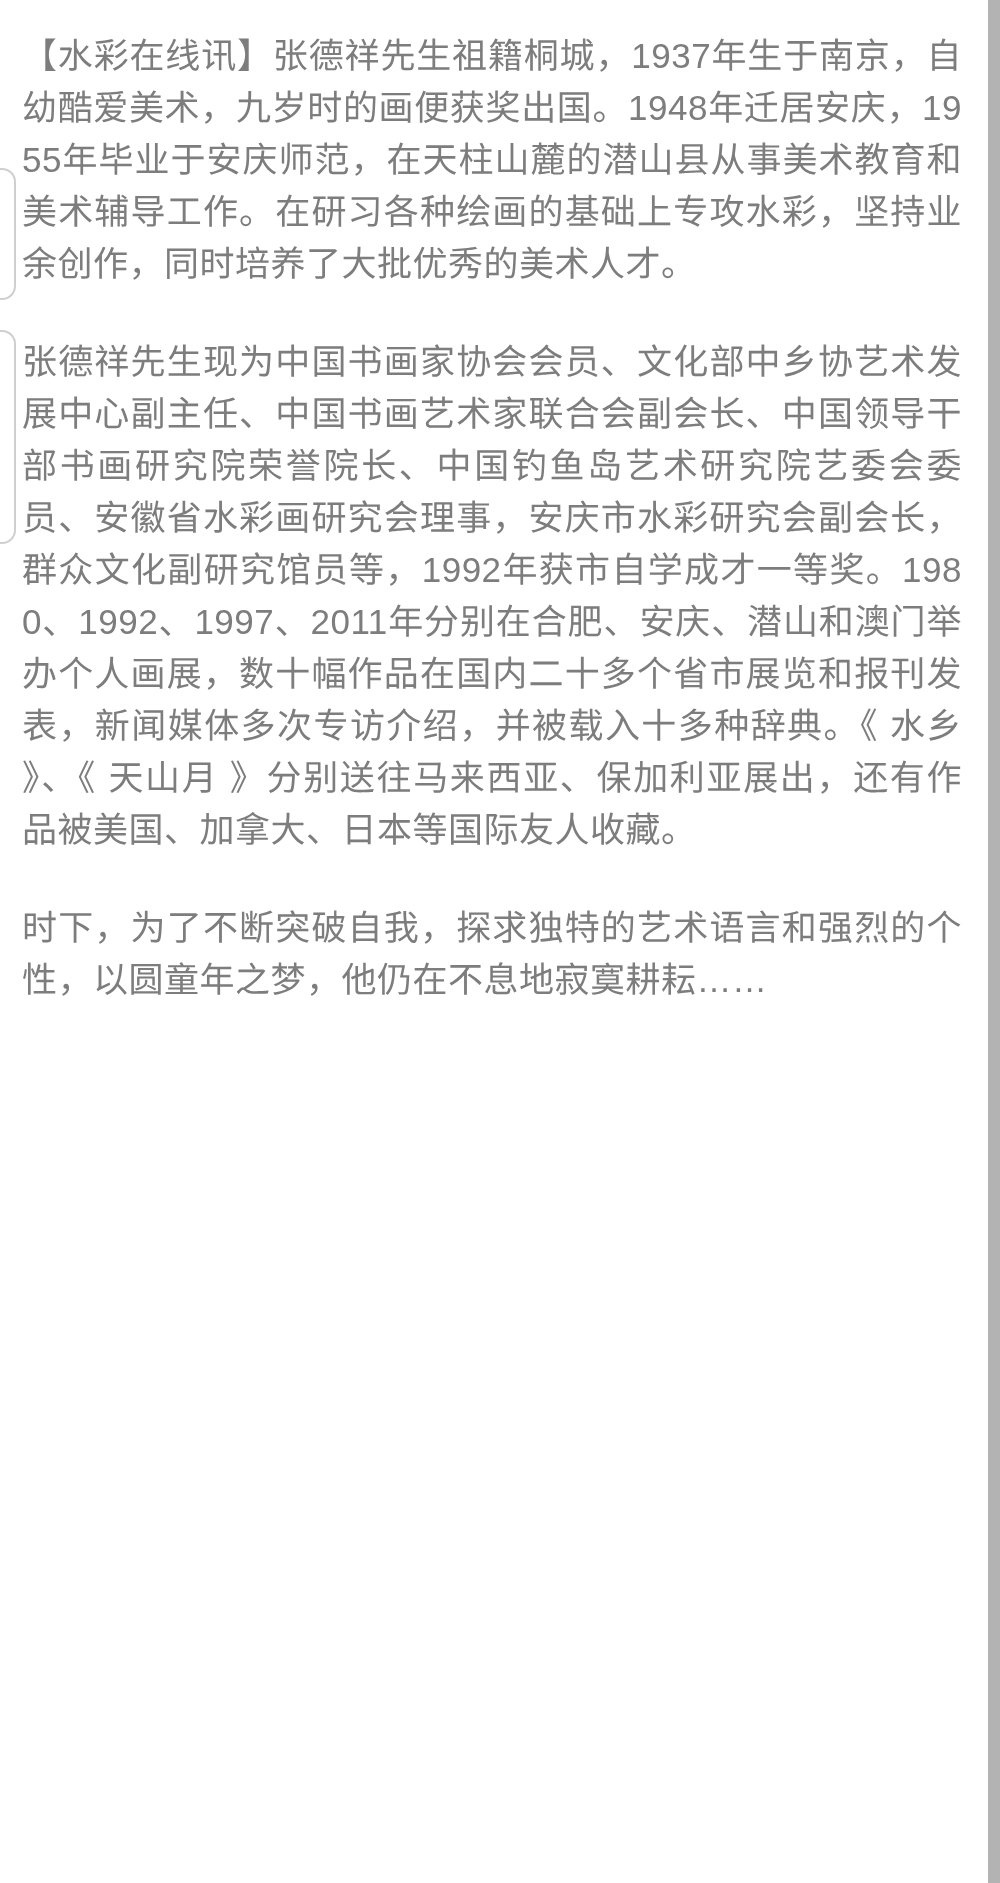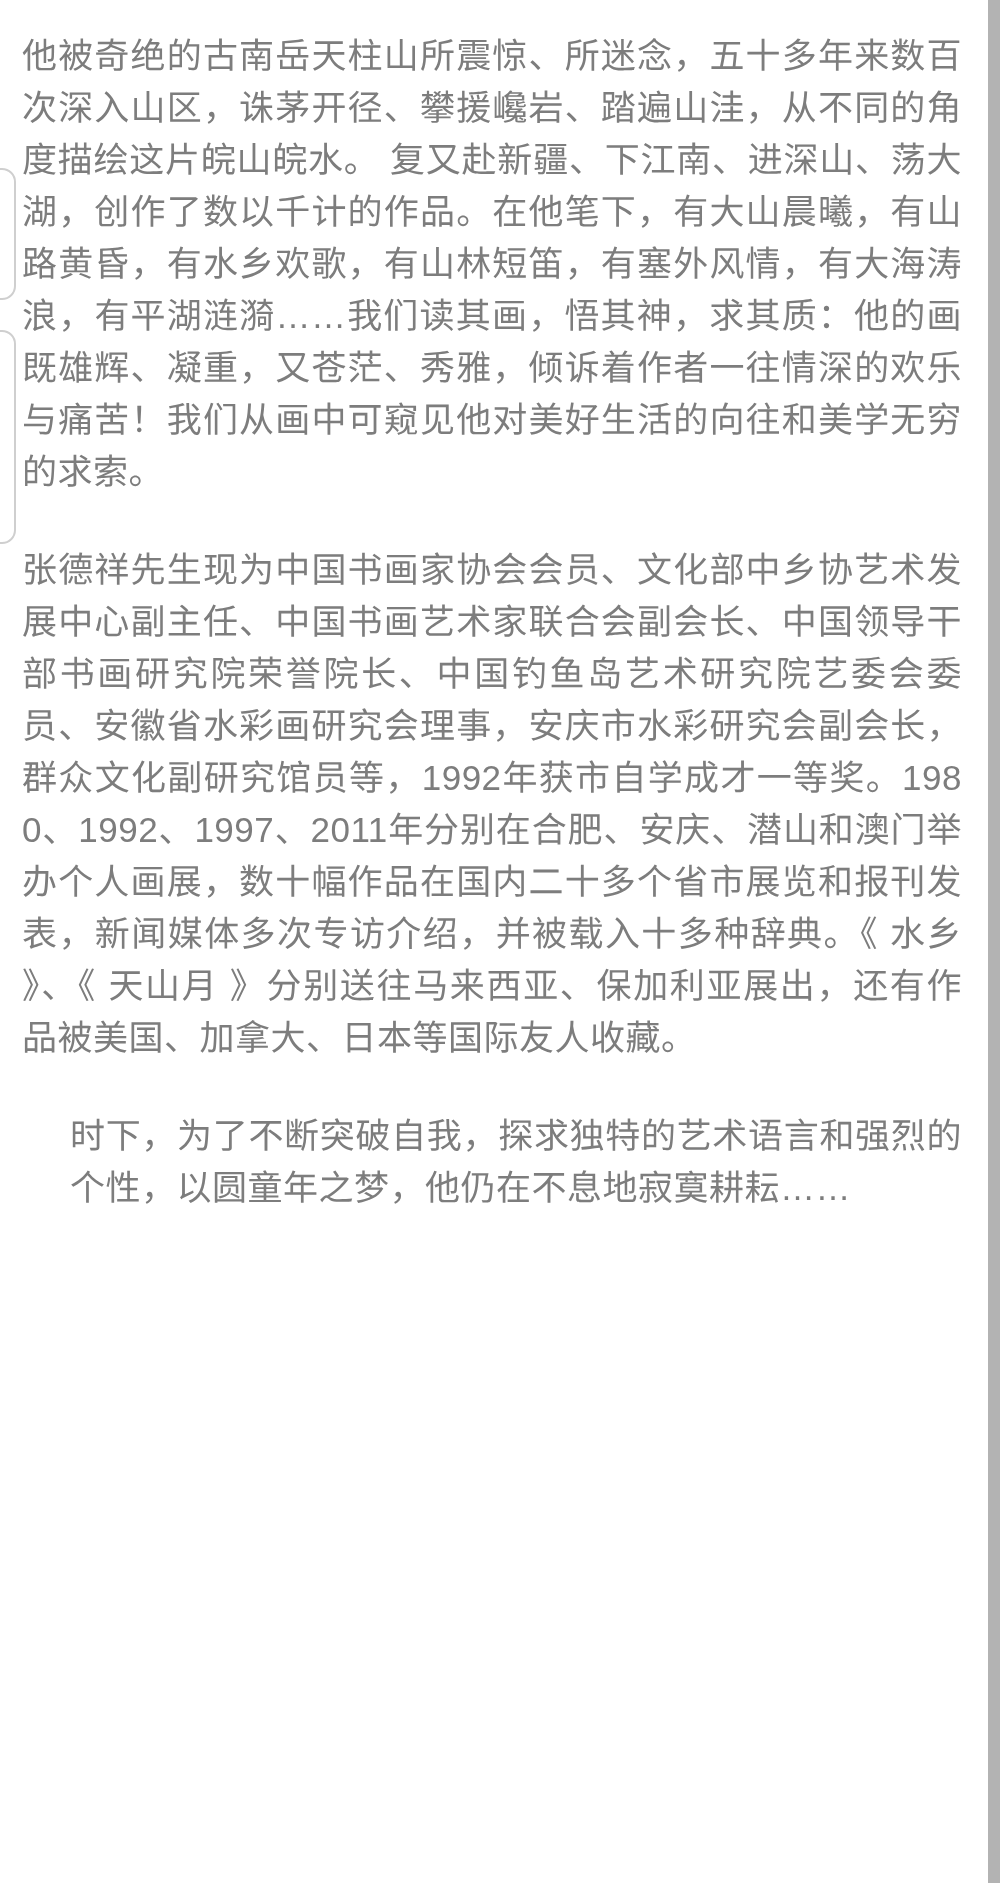--- a/index.html
+++ b/index.html
@@ -61,33 +61,32 @@
     font-size: 35px;
     line-height: 52px;
     letter-spacing: 0.5px;
     text-align: justify;
     text-justify: inter-character;
     margin: 0 0 46px 0;
     word-break: break-all;
   }
   .para:last-child {
     margin-bottom: 0;
-    margin-left: 48px;
   }
 </style>
 </head>
 <body>
 
 <div class="page">
 
   <div class="left-edge-marker marker-a"></div>
   <div class="left-edge-marker marker-b"></div>
 
   <div class="content">
-    <p class="para">他被奇绝的古南岳天柱山所震惊、所迷念，五十多年来数百次深入山区，诛茅开径、攀援巉岩、踏遍山洼，从不同的角度描绘这片皖山皖水。 复又赴新疆、下江南、进深山、荡大湖，创作了数以千计的作品。在他笔下，有大山晨曦，有山路黄昏，有水乡欢歌，有山林短笛，有塞外风情，有大海涛浪，有平湖涟漪……我们读其画，悟其神，求其质：他的画既雄辉、凝重，又苍茫、秀雅，倾诉着作者一往情深的欢乐与痛苦！我们从画中可窥见他对美好生活的向往和美学无穷的求索。</p>
+    <p class="para">【水彩在线讯】张德祥先生祖籍桐城，1937年生于南京，自幼酷爱美术，九岁时的画便获奖出国。1948年迁居安庆，1955年毕业于安庆师范，在天柱山麓的潜山县从事美术教育和美术辅导工作。在研习各种绘画的基础上专攻水彩，坚持业余创作，同时培养了大批优秀的美术人才。</p>
     <p class="para">张德祥先生现为中国书画家协会会员、文化部中乡协艺术发展中心副主任、中国书画艺术家联合会副会长、中国领导干部书画研究院荣誉院长、中国钓鱼岛艺术研究院艺委会委员、安徽省水彩画研究会理事，安庆市水彩研究会副会长，群众文化副研究馆员等，1992年获市自学成才一等奖。1980、1992、1997、2011年分别在合肥、安庆、潜山和澳门举办个人画展，数十幅作品在国内二十多个省市展览和报刊发表，新闻媒体多次专访介绍，并被载入十多种辞典。《 水乡 》、《 天山月 》分别送往马来西亚、保加利亚展出，还有作品被美国、加拿大、日本等国际友人收藏。</p>
     <p class="para">时下，为了不断突破自我，探求独特的艺术语言和强烈的个性，以圆童年之梦，他仍在不息地寂寞耕耘……</p>
   </div>
 
   <div class="scrollbar-track">
     <div class="scrollbar-thumb"></div>
   </div>
 
 </div>
 

